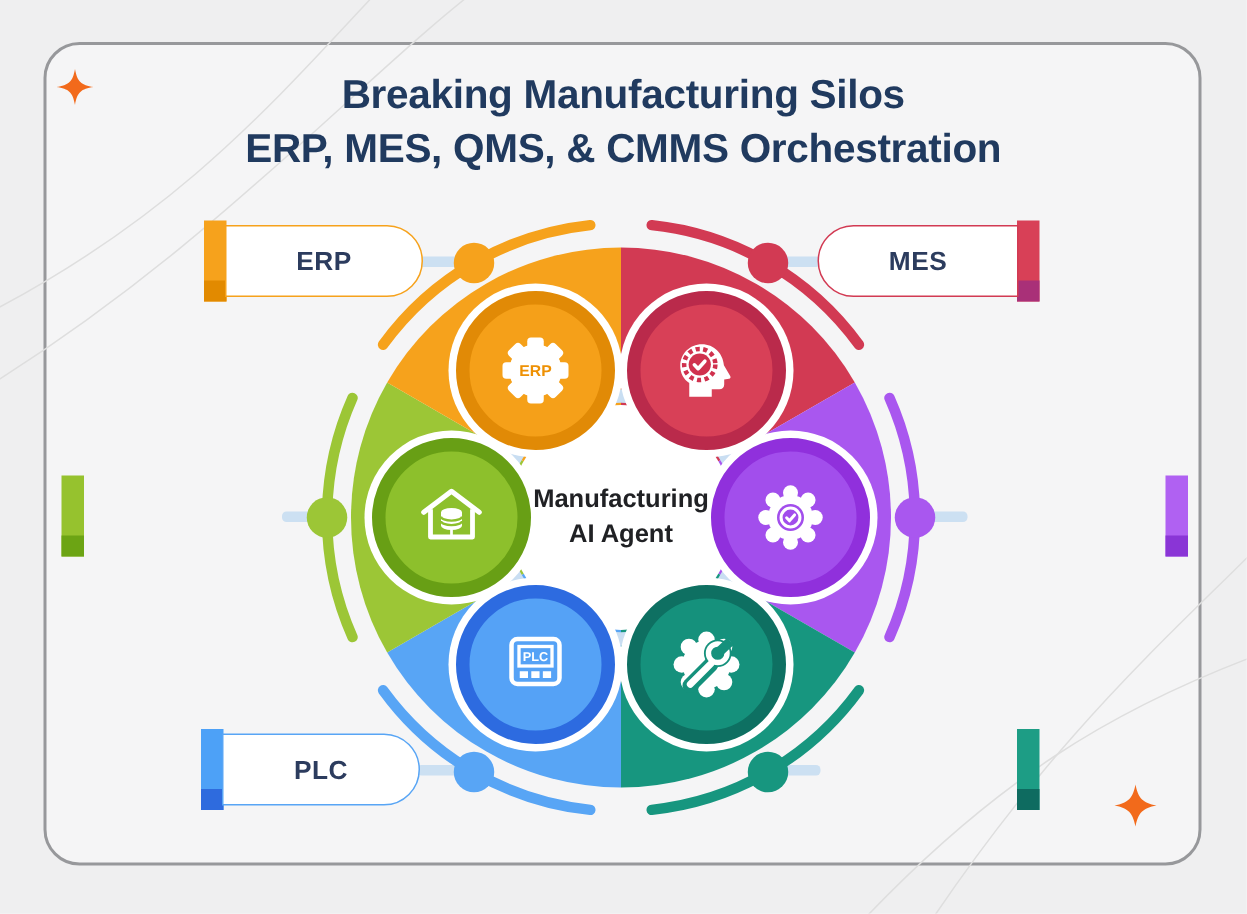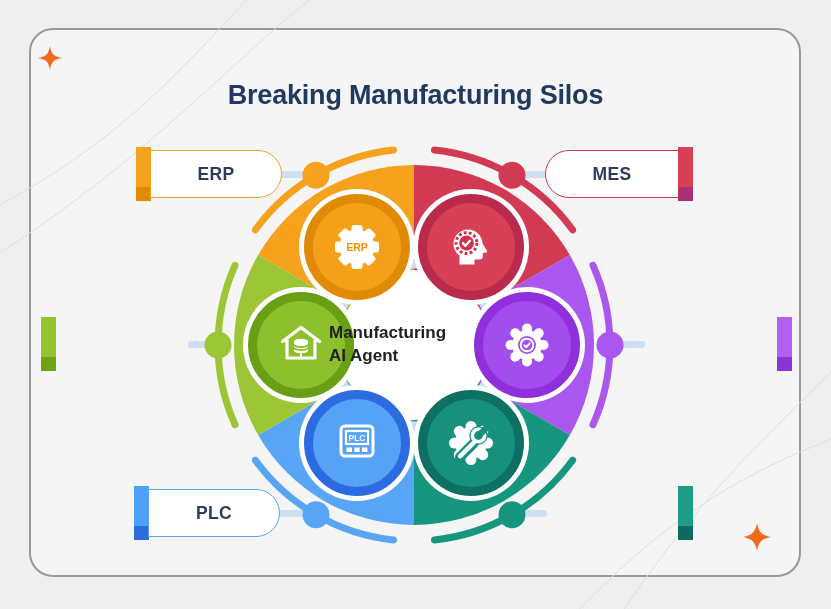--- a/index.html
+++ b/index.html
@@ -8,27 +8,27 @@
     background:#EFEFF0;
     font-family:"Liberation Sans", sans-serif;
   }
   .card{
     position:absolute;left:29px;top:28px;width:768px;height:545px;
     background:#F5F5F6;border:2.5px solid #97989B;border-radius:24px;
   }
   .deco{position:absolute;inset:0;width:831px;height:609px;pointer-events:none;}
   .title{
     position:absolute;left:0;top:46px;width:831px;text-align:center;
-    color:#203A5F;font-weight:700;font-size:27px;line-height:1.32;letter-spacing:-.2px;margin-top:32px;
+    color:#203A5F;font-weight:700;font-size:27px;line-height:1.32;letter-spacing:-.2px;
   }
   
   .hub-svg{position:absolute;left:184px;top:115px;width:460px;height:460px;}
   .center-label{
     position:absolute;left:329px;top:316px;width:170px;height:58px;
-    display:flex;flex-direction:column;align-items:flex-start;justify-content:center;
+    display:flex;flex-direction:column;align-items:center;justify-content:center;
     font-size:17px;font-weight:800;color:#202124;line-height:1.35;text-align:center;
   }
   .node{
     position:absolute;width:88px;height:88px;border-radius:50%;
     border:9px solid var(--ring);background:var(--fill);
     box-shadow:0 0 0 5px #FFFFFF;
     display:flex;align-items:center;justify-content:center;
   }
   .node-erp      {--ring:#E18A06;--fill:#F5A019;left:304px;top:194px;}
   .node-mes      {--ring:#BA2A4B;--fill:#D84057;left:418px;top:194px;}
@@ -81,20 +81,21 @@
     <path d="M-20 265 C 145 165 245 45 335 -20"></path>
     <path d="M560 630 C 660 520 745 470 851 432"></path>
     <path d="M610 630 C 705 485 785 420 851 352"></path>
   </g>
   <path fill="#F26A1B" d="M50 46 C51.5 54.5 54 56.8 62.5 58 C54 59.2 51.5 61.5 50 70 C48.5 61.5 46 59.2 37.5 58 C46 56.8 48.5 54.5 50 46 Z"></path>
   <path fill="#F26A1B" transform="translate(757 537)" d="M0 -14 C1.8 -4.8 4.8 -1.8 14 0 C4.8 1.8 1.8 4.8 0 14 C-1.8 4.8 -4.8 1.8 -14 0 C-4.8 -1.8 -1.8 -4.8 0 -14 Z"></path>
 </svg>
 
 <div class="title">
   <div>Breaking Manufacturing Silos</div>
+  <div>ERP, MES, QMS, &amp; CMMS Orchestration</div>
 </div>
 
 <div class="conn conn-erp"></div>
 <div class="conn conn-mes"></div>
 <div class="conn conn-qms"></div>
 <div class="conn conn-warehouse"></div>
 <div class="conn conn-plc"></div>
 <div class="conn conn-cmms"></div>
 
 <svg class="hub-svg" viewBox="-230 -230 460 460">

